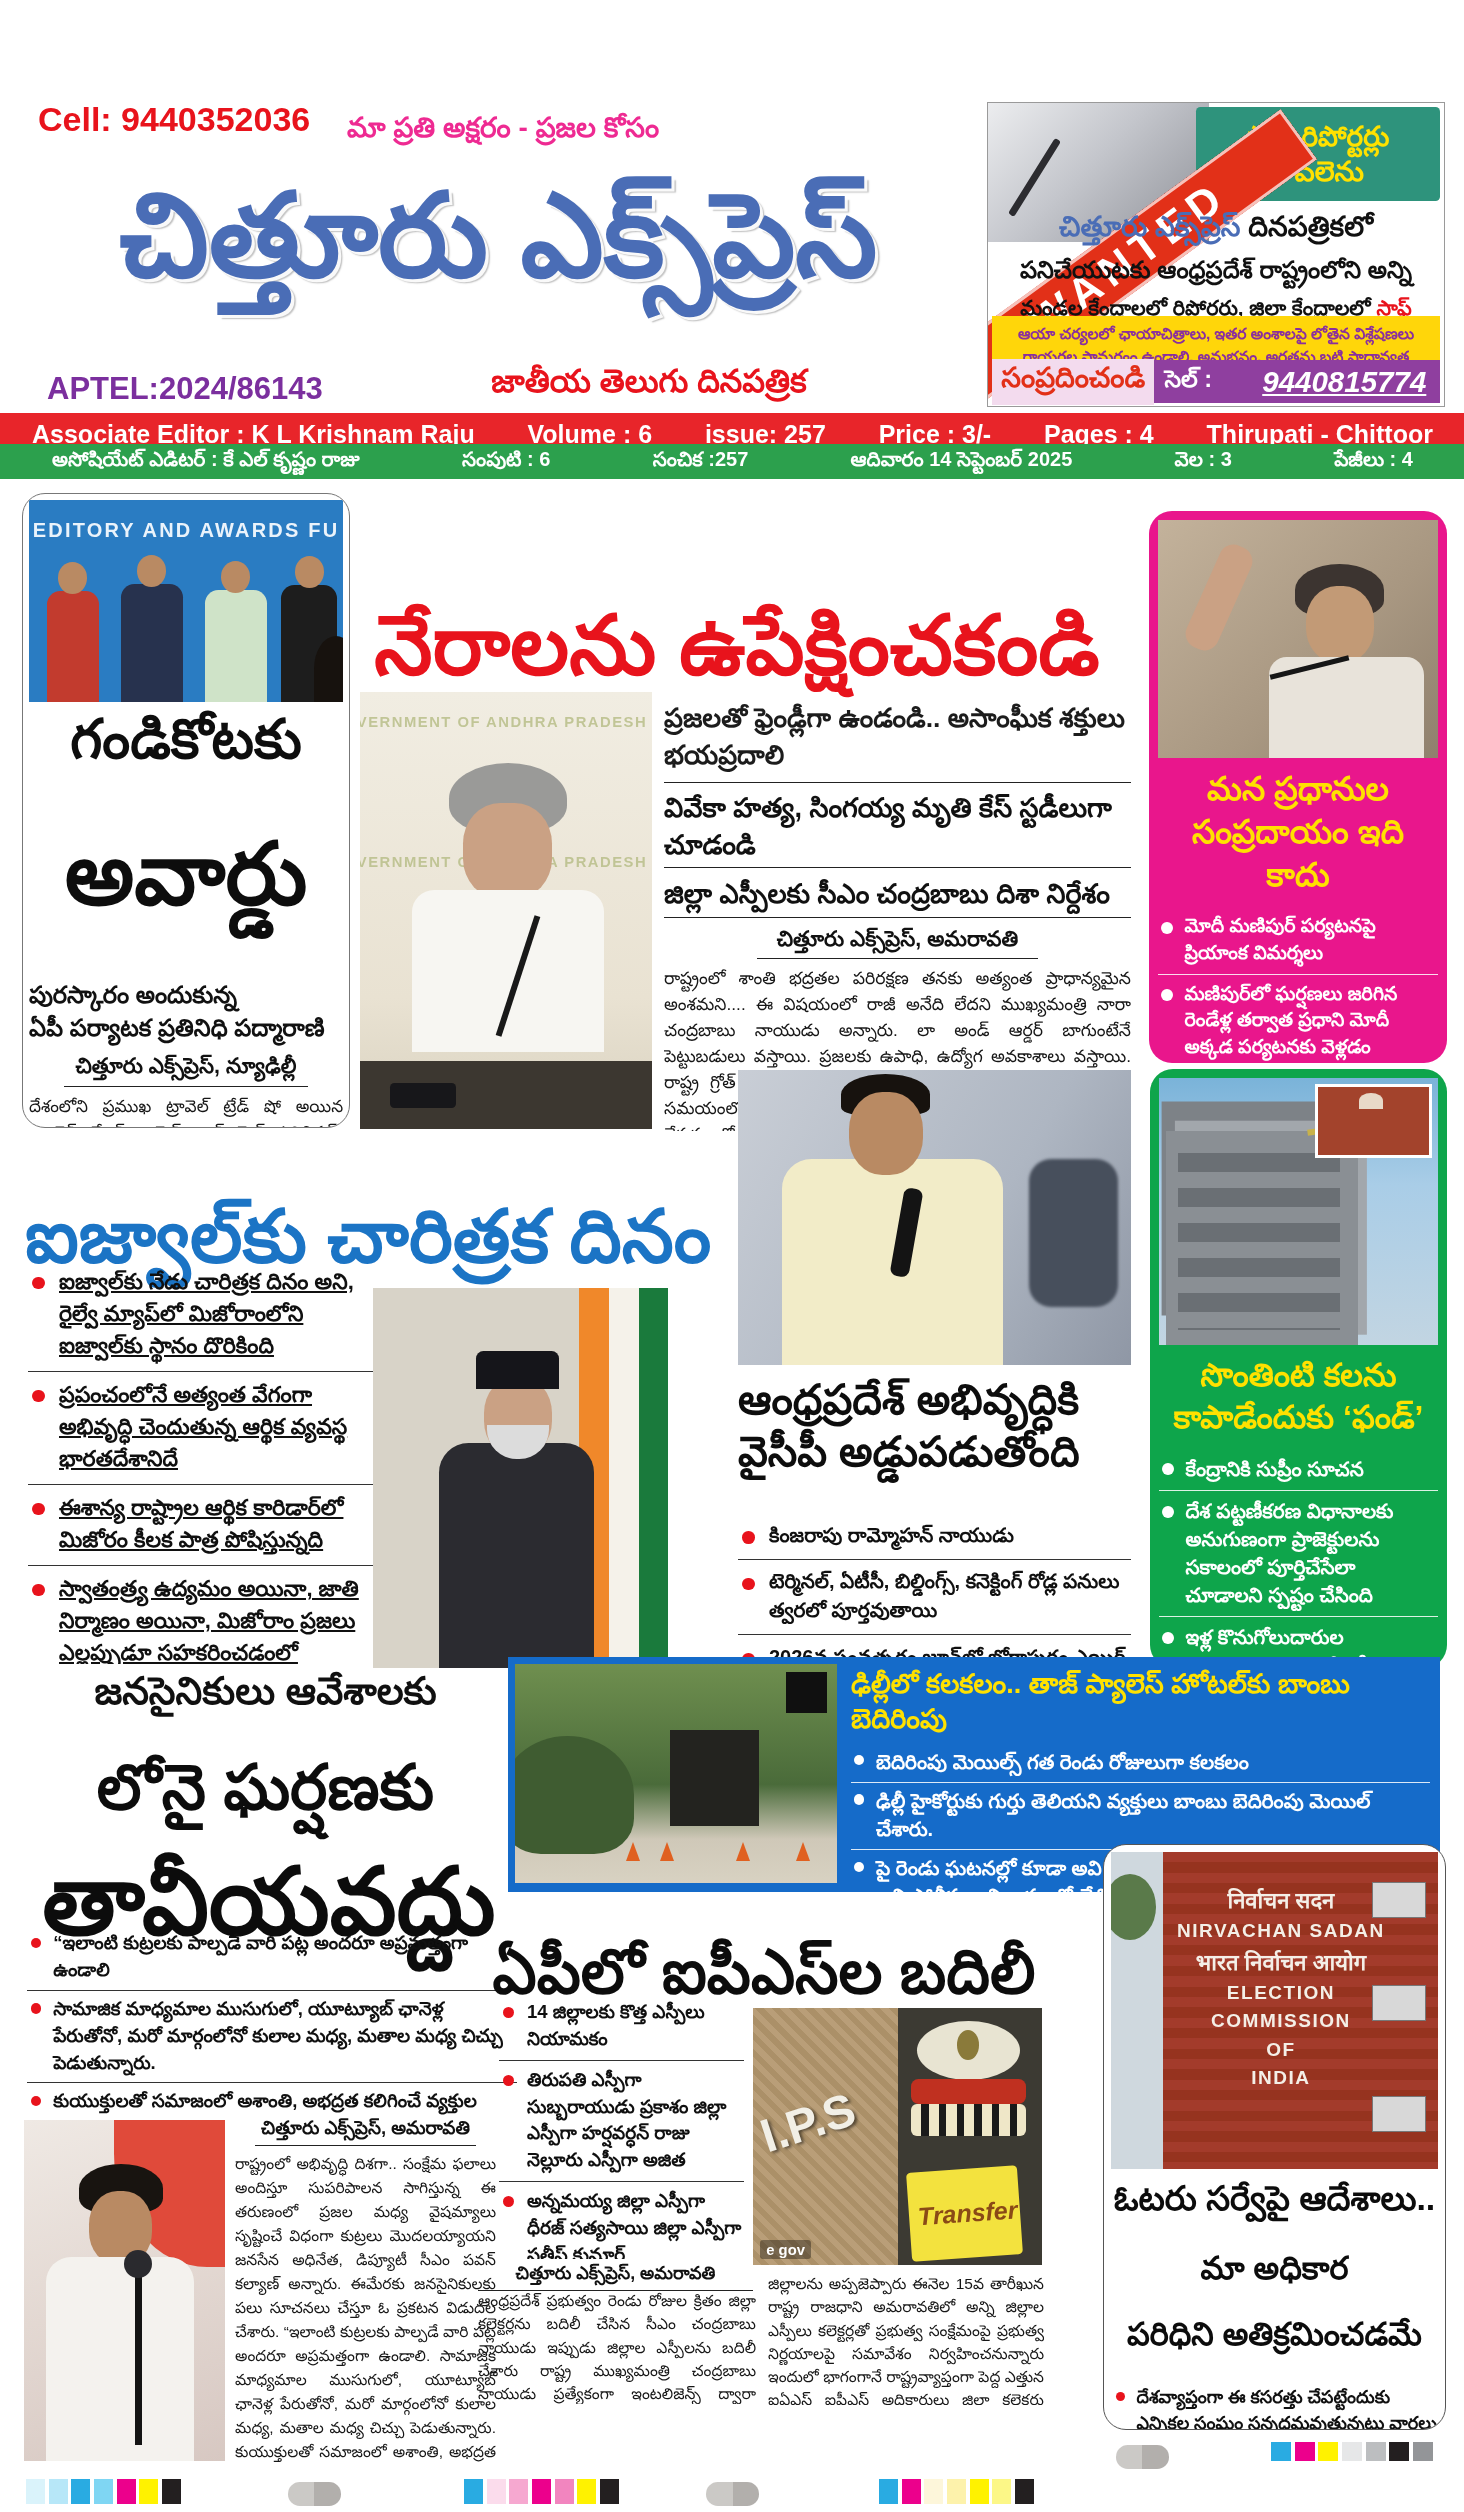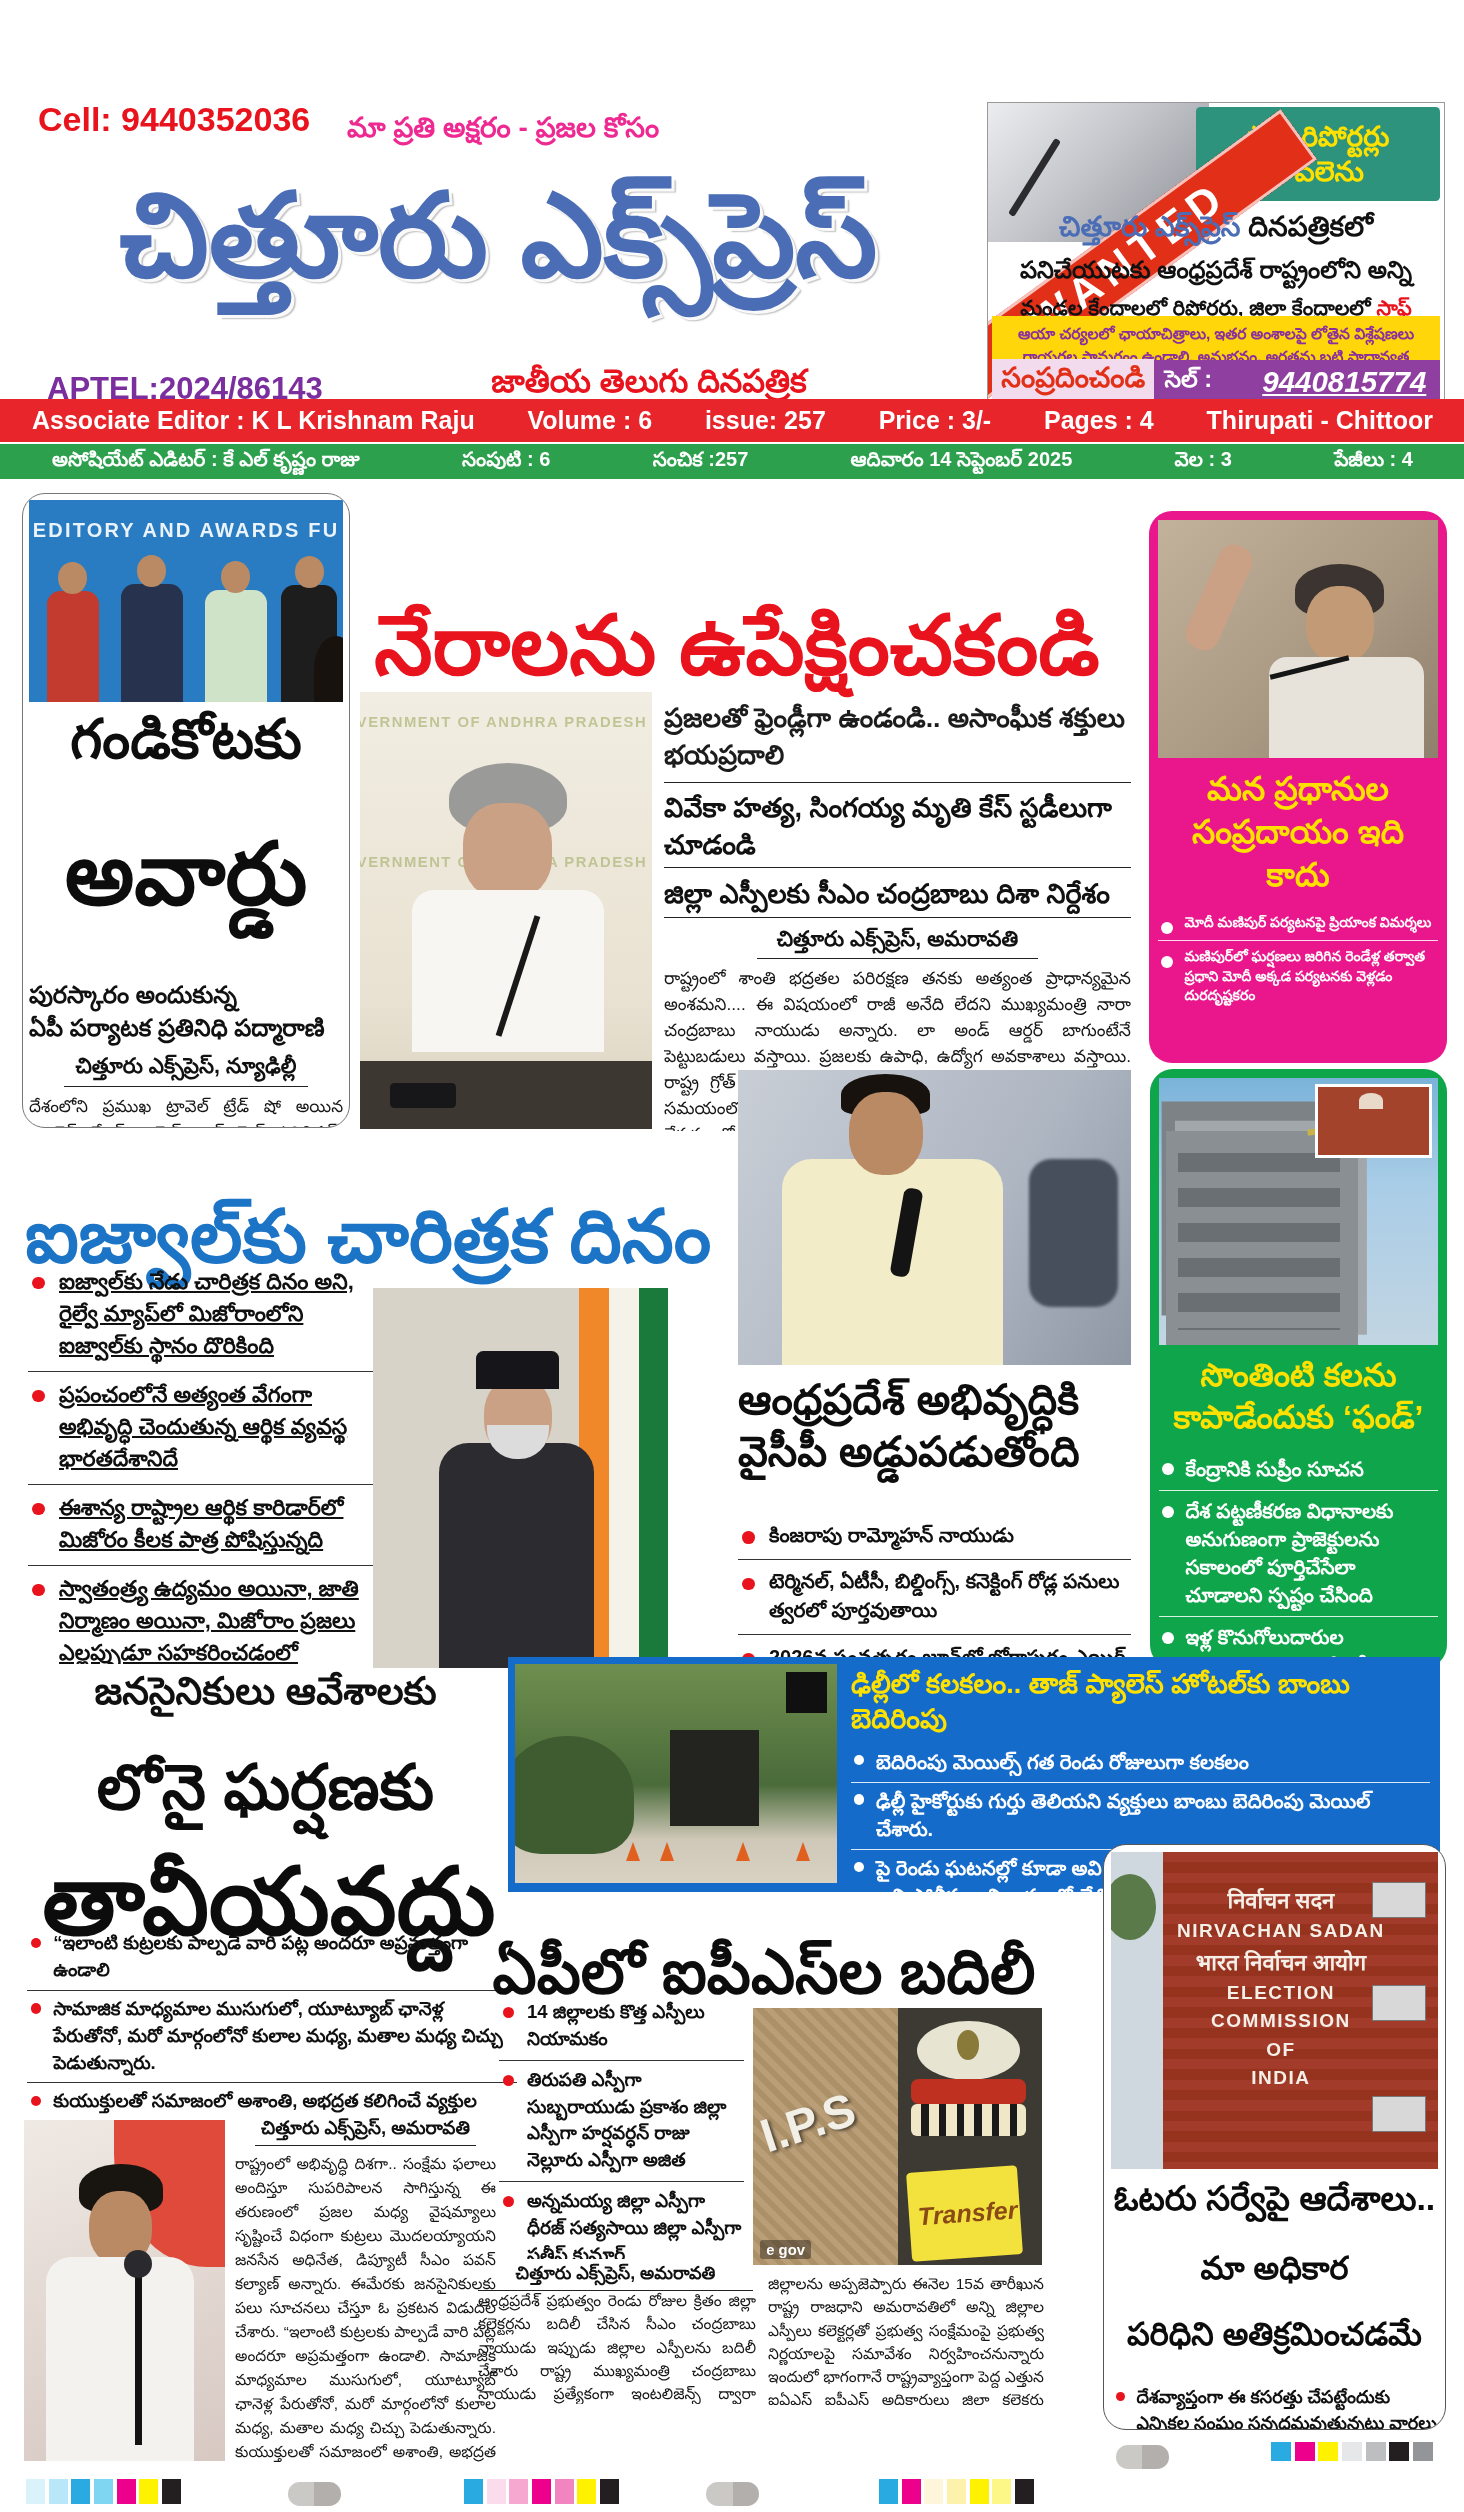--- a/index.html
+++ b/index.html
@@ -29,21 +29,21 @@
   .w-l2{font-size:24px;font-weight:800;margin-top:5.9px;}
   .w-l3{font-size:20.7px;font-weight:800;margin-top:5.9px;}
   .w-l3 .red{color:#e8131c;}
   .w-note{left:4.4px;right:4.4px;top:213px;height:55px;background:#ffd60a;color:#8a2f9e;font-size:15.5px;font-weight:700;text-align:center;padding-top:7.4px;line-height:1.45;}
   .w-contact{left:4.4px;right:4.4px;bottom:3px;height:43px;background:#8f3f9f;display:flex;align-items:center;}
   .w-contact-label{background:#f3dbee;color:#e23018;font-size:28px;font-weight:900;padding:1.5px 8.9px;height:100%;display:flex;align-items:center;}
   .w-cell{color:#fff;font-size:23.6px;font-weight:800;margin:0 10.3px;}
   .w-phone{color:#fff;font-size:29.5px;font-weight:900;font-style:italic;text-decoration:underline;margin-left:auto;margin-right:13.3px;}
 
   
-  .bar-red{left:0;top:399px;width:1465px;height:43px;background:#e8252a;color:#fff;display:flex;align-items:center;justify-content:space-between;padding:0 32px;box-sizing:border-box;font-size:25px;font-weight:800;}
+  .bar-red{left:0;top:413px;width:1465px;height:43px;background:#e8252a;color:#fff;display:flex;align-items:center;justify-content:space-between;padding:0 32px;box-sizing:border-box;font-size:25px;font-weight:800;}
   .bar-green{left:0;top:444px;width:1465px;height:35px;background:#2ca04d;color:#fff;display:flex;align-items:center;justify-content:space-between;padding:0 52px;box-sizing:border-box;font-size:20px;font-weight:700;}
 
   
   .award-box{left:22px;top:493px;width:328px;height:635px;border:0.7px solid #777;background:#fff;padding:5.9px;box-sizing:border-box;}
   .award-photo{position:relative;width:100%;height:202px;background:#2a7cc2;overflow:hidden;}
   .award-banner{position:absolute;left:0;top:19px;width:100%;text-align:center;color:#eaf3fb;font-size:20px;font-weight:800;letter-spacing:2.2px;}
   .fig{position:absolute;bottom:0;border-radius:13.3px 13.3px 0 0;}
   .head{position:absolute;border-radius:50%;background:#b98a63;width:29.5px;height:32px;}
   .award-h1{font-size:55px;font-weight:900;color:#0d0d0d;text-align:center;margin-top:7.4px;line-height:1.1;}
   .award-h2{font-size:87px;font-weight:900;color:#0d0d0d;text-align:center;line-height:1.05;}
@@ -73,21 +73,21 @@
   .pink-box{left:1149px;top:511px;width:298px;height:552px;background:#e9168c;padding:8.9px;box-sizing:border-box;}
   .pri-photo{position:relative;width:100%;height:238px;background:linear-gradient(135deg,#c3b29b 0%,#a89781 60%,#8f806d 100%);overflow:hidden;}
   .pri-arm{position:absolute;left:44px;top:22px;width:34px;height:111px;background:#caa184;transform:rotate(24deg);border-radius:14.8px;}
   .pri-face{position:absolute;left:148px;top:66px;width:68px;height:77px;background:#c29a76;border-radius:45%;}
   .pri-hair{position:absolute;left:137px;top:44px;width:89px;height:52px;background:#3c3430;border-radius:50% 50% 30% 30%;}
   .pri-body{position:absolute;left:111px;top:137px;width:155px;height:103px;background:#e8e3da;border-radius:17.7px 17.7px 0 0;}
   .pri-mic{position:absolute;left:111px;top:145px;width:81px;height:5.2px;background:#161616;transform:rotate(-14deg);}
   .box-title{color:#ffe100;font-weight:900;text-align:center;line-height:1.3;}
   .pink-title{font-size:33px;margin-top:10.3px;}
   .wlist{list-style:none;margin:10.3px 0 0 0;padding:0;color:#fff;}
-  .wlist li{position:relative;padding:5.9px 0 7.4px 26.6px;font-size:14px;font-weight:700;line-height:1.4;}
+  .wlist li{position:relative;padding:5.9px 0 7.4px 26.6px;font-size:19px;font-weight:700;line-height:1.4;}
   .wlist li::before{content:"";position:absolute;left:3px;top:14.8px;width:11.8px;height:11.8px;border-radius:50%;background:#fff;}
   .wlist li:not(:last-child){border-bottom:0.7px solid rgba(255,255,255,.85);}
 
   
   .aizawl-headline{left:25px;top:1146px;width:709px;font-size:74px;font-weight:900;color:#1b74c5;line-height:1.1;}
   .rlist{list-style:none;margin:0;padding:0;color:#101010;}
   .rlist li{position:relative;padding:7.4px 0 8.9px 31px;font-weight:800;line-height:1.45;}
   .rlist li::before{content:"";position:absolute;left:4.4px;top:17.7px;width:12.6px;height:12.6px;border-radius:50%;background:#e8131c;}
   .rlist.sep li:not(:last-child){border-bottom:1.5px solid #333;}
   .aizawl-bullets{left:28px;top:1259px;width:353px;height:405px;font-size:22px;overflow:hidden;}

